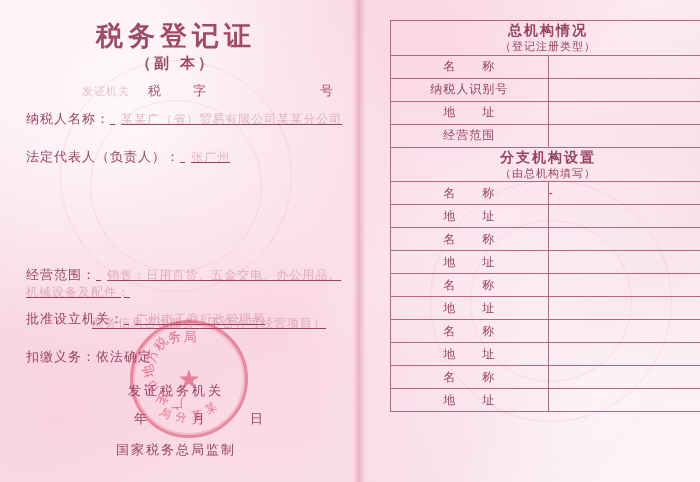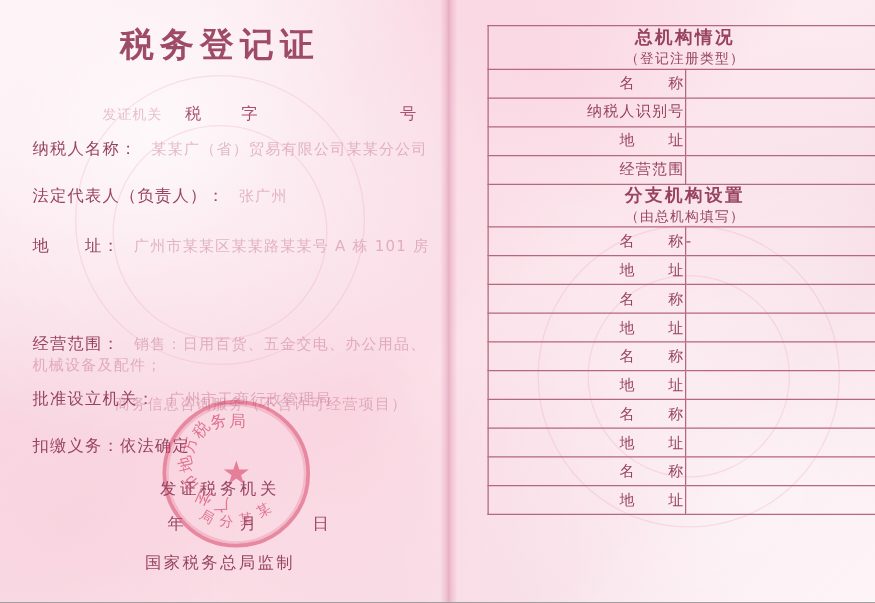--- a/index.html
+++ b/index.html
@@ -5,21 +5,21 @@
   html, body {
     margin: 0;
     padding: 0;
     background: #ffffff;
   }
   #page {
     position: relative;
     width: 700px;
     height: 482px;
     overflow: hidden;
-    background: #000000;
+    background: #fef9c3;
     font-family: "DejaVu Sans", sans-serif;
   }
   
   .paper {
     position: absolute;
     inset: 0;
     background:
       radial-gradient(circle at 18% 22%, rgba(255,255,255,0.75) 0%, rgba(255,255,255,0) 38%),
       radial-gradient(circle at 62% 10%, rgba(250,205,220,0.55) 0%, rgba(255,255,255,0) 42%),
       radial-gradient(circle at 40% 70%, rgba(248,195,212,0.5) 0%, rgba(255,255,255,0) 45%),
@@ -99,20 +99,21 @@
     letter-spacing: 1px;
   }
 
   .field {
     position: absolute;
     left: 26px;
     right: 6px;
     font-size: 13px;
     color: #97435f;
     letter-spacing: 1px;
+    text-decoration: underline;
   }
   .field .label { display: inline-block; }
   .field .value {
     color: rgba(190,100,132,0.42);
     font-size: 12px;
     letter-spacing: 1px;
     margin-left: 6px;
   }
   .field .value2 {
     display: block;
@@ -214,21 +215,21 @@
     font-size: 14px;
     letter-spacing: 2px;
     font-weight: bold;
   }
   td.hdr .small {
     font-size: 11px;
     letter-spacing: 1px;
   }
   td.rowlabel {
     width: 92px;
-    text-align: right;
+    text-align: center;
     letter-spacing: 1px;
     color: #97435f;
     font-family: Liberation Serif, serif;
   }
   td.valuecell {
     background: transparent;
   }
 </style>
 </head>
 <body>
@@ -237,42 +238,39 @@
   <div class="paper"></div>
 
   <div class="watermark" style="left:60px; top:60px; width:230px; height:230px;"></div>
   <div class="watermark" style="left:90px; top:100px; width:170px; height:170px;"></div>
   <div class="watermark" style="left:430px; top:180px; width:240px; height:240px;"></div>
   <div class="watermark" style="left:470px; top:220px; width:160px; height:160px;"></div>
 
   <div class="left-page">
 
     <div class="doc-title">税务登记证</div>
+    <div class="doc-subtitle">（副 本）</div>
 
     <div class="tax-no-row">
       <span class="faded">发证机关</span>
       <span class="lbl1">税</span>
       <span class="lbl2">字</span>
       <span class="lbl3">号</span>
     </div>
 
     <div class="field" style="top:110px;">
       <span class="label">纳税人名称：</span>
       <span class="value">某某广（省）贸易有限公司某某分公司</span>
     </div>
 
     <div class="field" style="top:148px;">
       <span class="label">法定代表人（负责人）：</span>
       <span class="value">张广州</span>
     </div>
 
-    <div class="field" style="top:188px;">
-      <span class="label">地　　址：</span>
-      <span class="value">广州市某某区某某路某某号 A 栋 101 房</span>
-    </div>
 
 
     <div class="field" style="top:266px;">
       <span class="label">经营范围：</span>
       <span class="value">销售：日用百货、五金交电、办公用品、机械设备及配件；</span>
       <span class="value2">商务信息咨询服务（不含许可经营项目）</span>
     </div>
 
     <div class="field" style="top:310px;">
       <span class="label">批准设立机关：</span>

